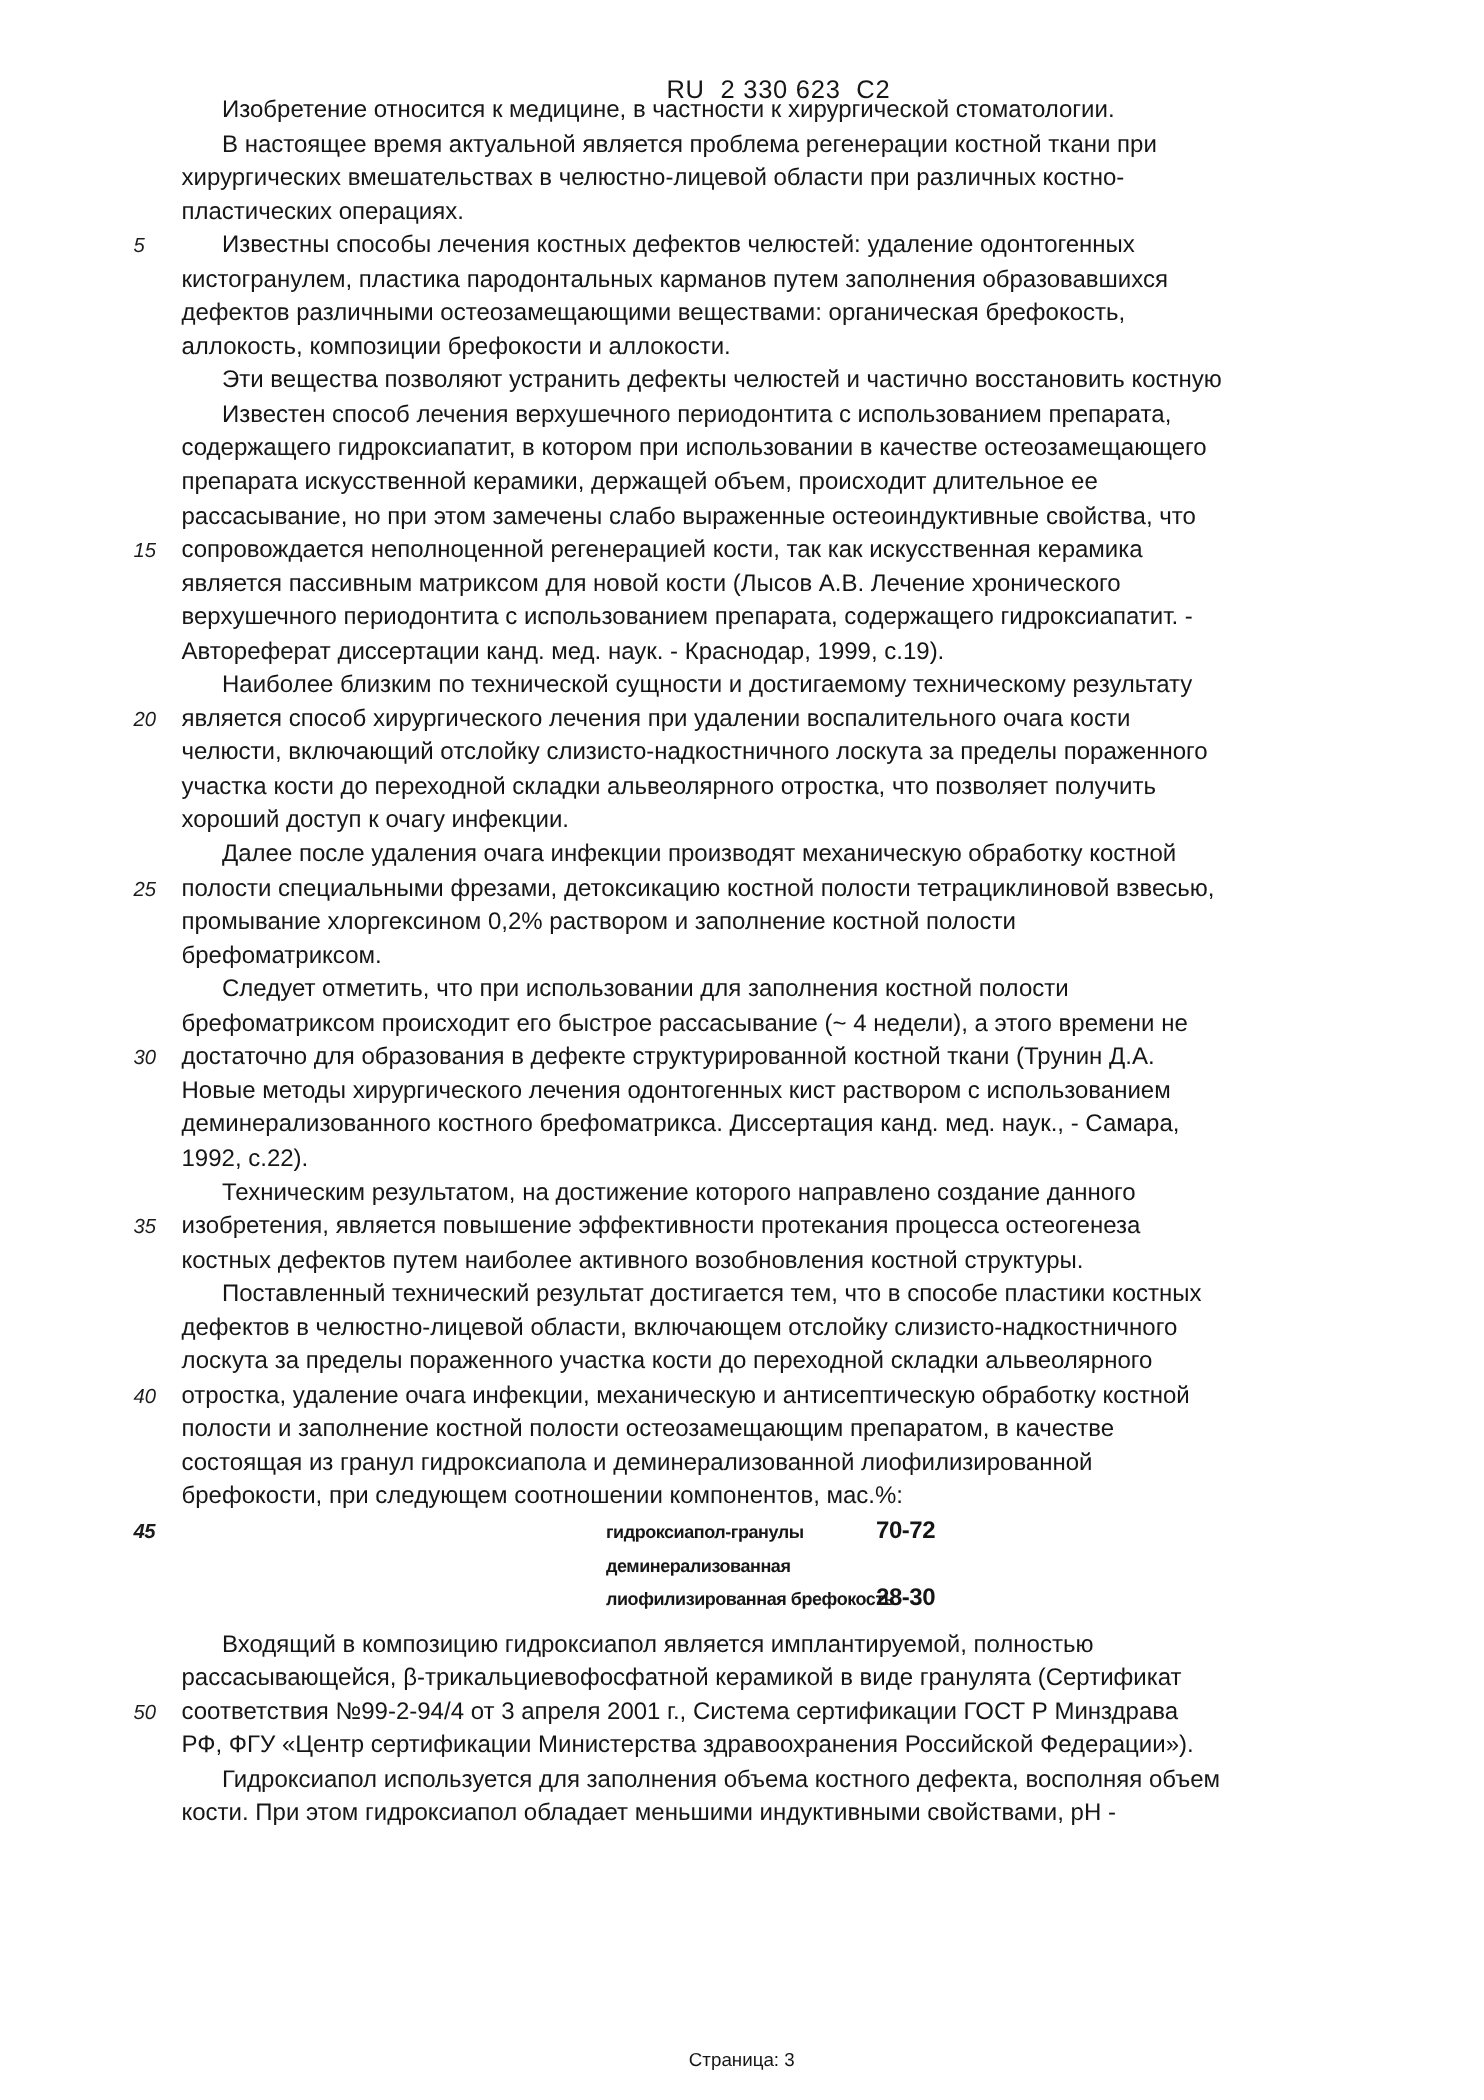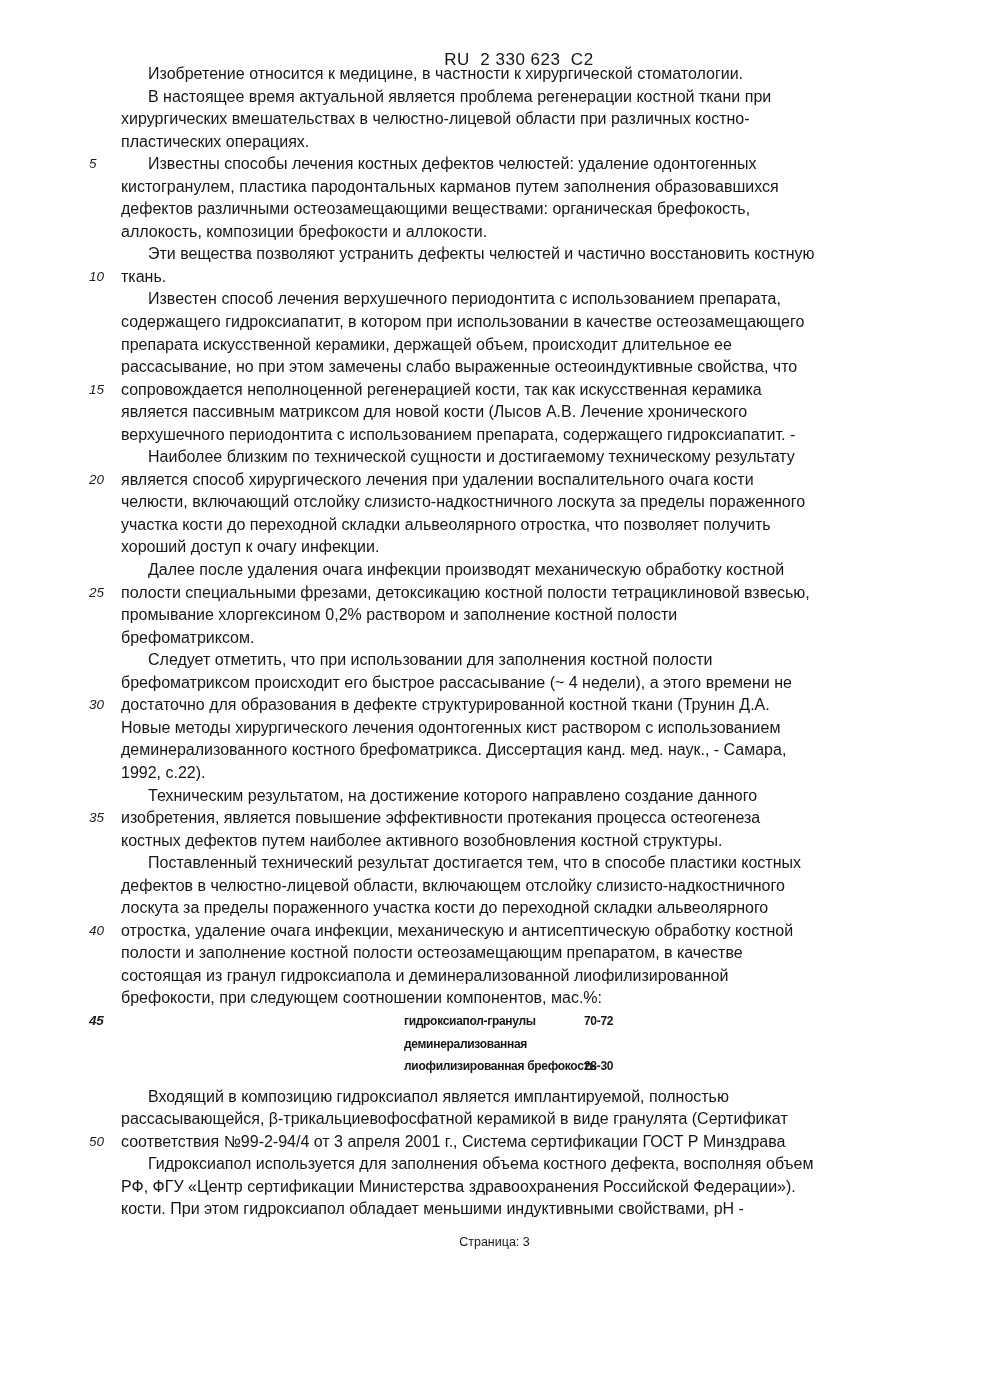--- a/index.html
+++ b/index.html
@@ -26,52 +26,52 @@
   }
   .line .ltext { display: inline-block; margin-left: 121px; }
   .line.indent .ltext { margin-left: 148px; }
   .lnum {
     position: absolute; left: 89px; top: 0;
     font-style: italic; font-size: 13.5px; line-height: 22.55px;
     color: #1c1c1c;
   }
   .line.comp { font-size: 12px; letter-spacing: -0.3px; font-weight: bold; }
   .line.comp .ltext { margin-left: 404px; }
-  .lvalue { position: absolute; left: 584px; top: 0; font-size: 12px; letter-spacing: -0.3px; }
+  .lvalue { position: absolute; left: 584px; top: 0; font-size: 16px; letter-spacing: -0.3px; }
   .line.gap { margin-top: 8px; }
   .footer {
-    position: absolute; top: 1235px; left: 0; width: 100%;
+    position: absolute; top: 1366px; left: 0; width: 100%;
     text-align: center; font-size: 12.5px;
   }
 </style>
 </head>
 <body>
 
 <div class="page">
   <div class="header">
     <span>RU  2 330 623  C2</span>
   </div>
   <div class="content" id="content">
       <div class="line indent"><span class="ltext">Изобретение относится к медицине, в частности к хирургической стоматологии.</span></div>
       <div class="line indent"><span class="ltext">В настоящее время актуальной является проблема регенерации костной ткани при</span></div>
       <div class="line"><span class="ltext">хирургических вмешательствах в челюстно-лицевой области при различных костно-</span></div>
       <div class="line"><span class="ltext">пластических операциях.</span></div>
       <div class="line indent"><span class="lnum">5</span><span class="ltext">Известны способы лечения костных дефектов челюстей: удаление одонтогенных</span></div>
       <div class="line"><span class="ltext">кистогранулем, пластика пародонтальных карманов путем заполнения образовавшихся</span></div>
       <div class="line"><span class="ltext">дефектов различными остеозамещающими веществами: органическая брефокость,</span></div>
       <div class="line"><span class="ltext">аллокость, композиции брефокости и аллокости.</span></div>
       <div class="line indent"><span class="ltext">Эти вещества позволяют устранить дефекты челюстей и частично восстановить костную</span></div>
-      <div class="line"><span class="lnum">10</span><span class="ltext">ткань.</span></div>
       <div class="line indent"><span class="ltext">Известен способ лечения верхушечного периодонтита с использованием препарата,</span></div>
       <div class="line"><span class="ltext">содержащего гидроксиапатит, в котором при использовании в качестве остеозамещающего</span></div>
       <div class="line"><span class="ltext">препарата искусственной керамики, держащей объем, происходит длительное ее</span></div>
       <div class="line"><span class="ltext">рассасывание, но при этом замечены слабо выраженные остеоиндуктивные свойства, что</span></div>
       <div class="line"><span class="lnum">15</span><span class="ltext">сопровождается неполноценной регенерацией кости, так как искусственная керамика</span></div>
       <div class="line"><span class="ltext">является пассивным матриксом для новой кости (Лысов А.В. Лечение хронического</span></div>
       <div class="line"><span class="ltext">верхушечного периодонтита с использованием препарата, содержащего гидроксиапатит. -</span></div>
+      <div class="line"><span class="ltext">Автореферат диссертации канд. мед. наук. - Краснодар, 1999, с.19).</span></div>
       <div class="line indent"><span class="ltext">Наиболее близким по технической сущности и достигаемому техническому результату</span></div>
       <div class="line"><span class="lnum">20</span><span class="ltext">является способ хирургического лечения при удалении воспалительного очага кости</span></div>
       <div class="line"><span class="ltext">челюсти, включающий отслойку слизисто-надкостничного лоскута за пределы пораженного</span></div>
       <div class="line"><span class="ltext">участка кости до переходной складки альвеолярного отростка, что позволяет получить</span></div>
       <div class="line"><span class="ltext">хороший доступ к очагу инфекции.</span></div>
       <div class="line indent"><span class="ltext">Далее после удаления очага инфекции производят механическую обработку костной</span></div>
       <div class="line"><span class="lnum">25</span><span class="ltext">полости специальными фрезами, детоксикацию костной полости тетрациклиновой взвесью,</span></div>
       <div class="line"><span class="ltext">промывание хлоргексином 0,2% раствором и заполнение костной полости</span></div>
       <div class="line"><span class="ltext">брефоматриксом.</span></div>
       <div class="line indent"><span class="ltext">Следует отметить, что при использовании для заполнения костной полости</span></div>
@@ -89,20 +89,20 @@
       <div class="line"><span class="lnum">40</span><span class="ltext">отростка, удаление очага инфекции, механическую и антисептическую обработку костной</span></div>
       <div class="line"><span class="ltext">полости и заполнение костной полости остеозамещающим препаратом, в качестве</span></div>
       <div class="line"><span class="ltext">состоящая из гранул гидроксиапола и деминерализованной лиофилизированной</span></div>
       <div class="line"><span class="ltext">брефокости, при следующем соотношении компонентов, мас.%:</span></div>
       <div class="line comp"><span class="lnum">45</span><span class="ltext">гидроксиапол-гранулы</span><span class="lvalue">70-72</span></div>
       <div class="line comp"><span class="ltext">деминерализованная</span></div>
       <div class="line comp"><span class="ltext">лиофилизированная брефокость</span><span class="lvalue">28-30</span></div>
       <div class="line indent gap"><span class="ltext">Входящий в композицию гидроксиапол является имплантируемой, полностью</span></div>
       <div class="line"><span class="ltext">рассасывающейся, β-трикальциевофосфатной керамикой в виде гранулята (Сертификат</span></div>
       <div class="line"><span class="lnum">50</span><span class="ltext">соответствия №99-2-94/4 от 3 апреля 2001 г., Система сертификации ГОСТ Р Минздрава</span></div>
+      <div class="line"><span class="ltext">РФ, ФГУ «Центр сертификации Министерства здравоохранения Российской Федерации»).</span></div>
       <div class="line indent"><span class="ltext">Гидроксиапол используется для заполнения объема костного дефекта, восполняя объем</span></div>
-      <div class="line"><span class="ltext">РФ, ФГУ «Центр сертификации Министерства здравоохранения Российской Федерации»).</span></div>
       <div class="line"><span class="ltext">кости. При этом гидроксиапол обладает меньшими индуктивными свойствами, pH -</span></div>
     </div>
   <div class="footer">
     <span>Страница: 3</span>
   </div>
 </div>
 
 </body></html>

